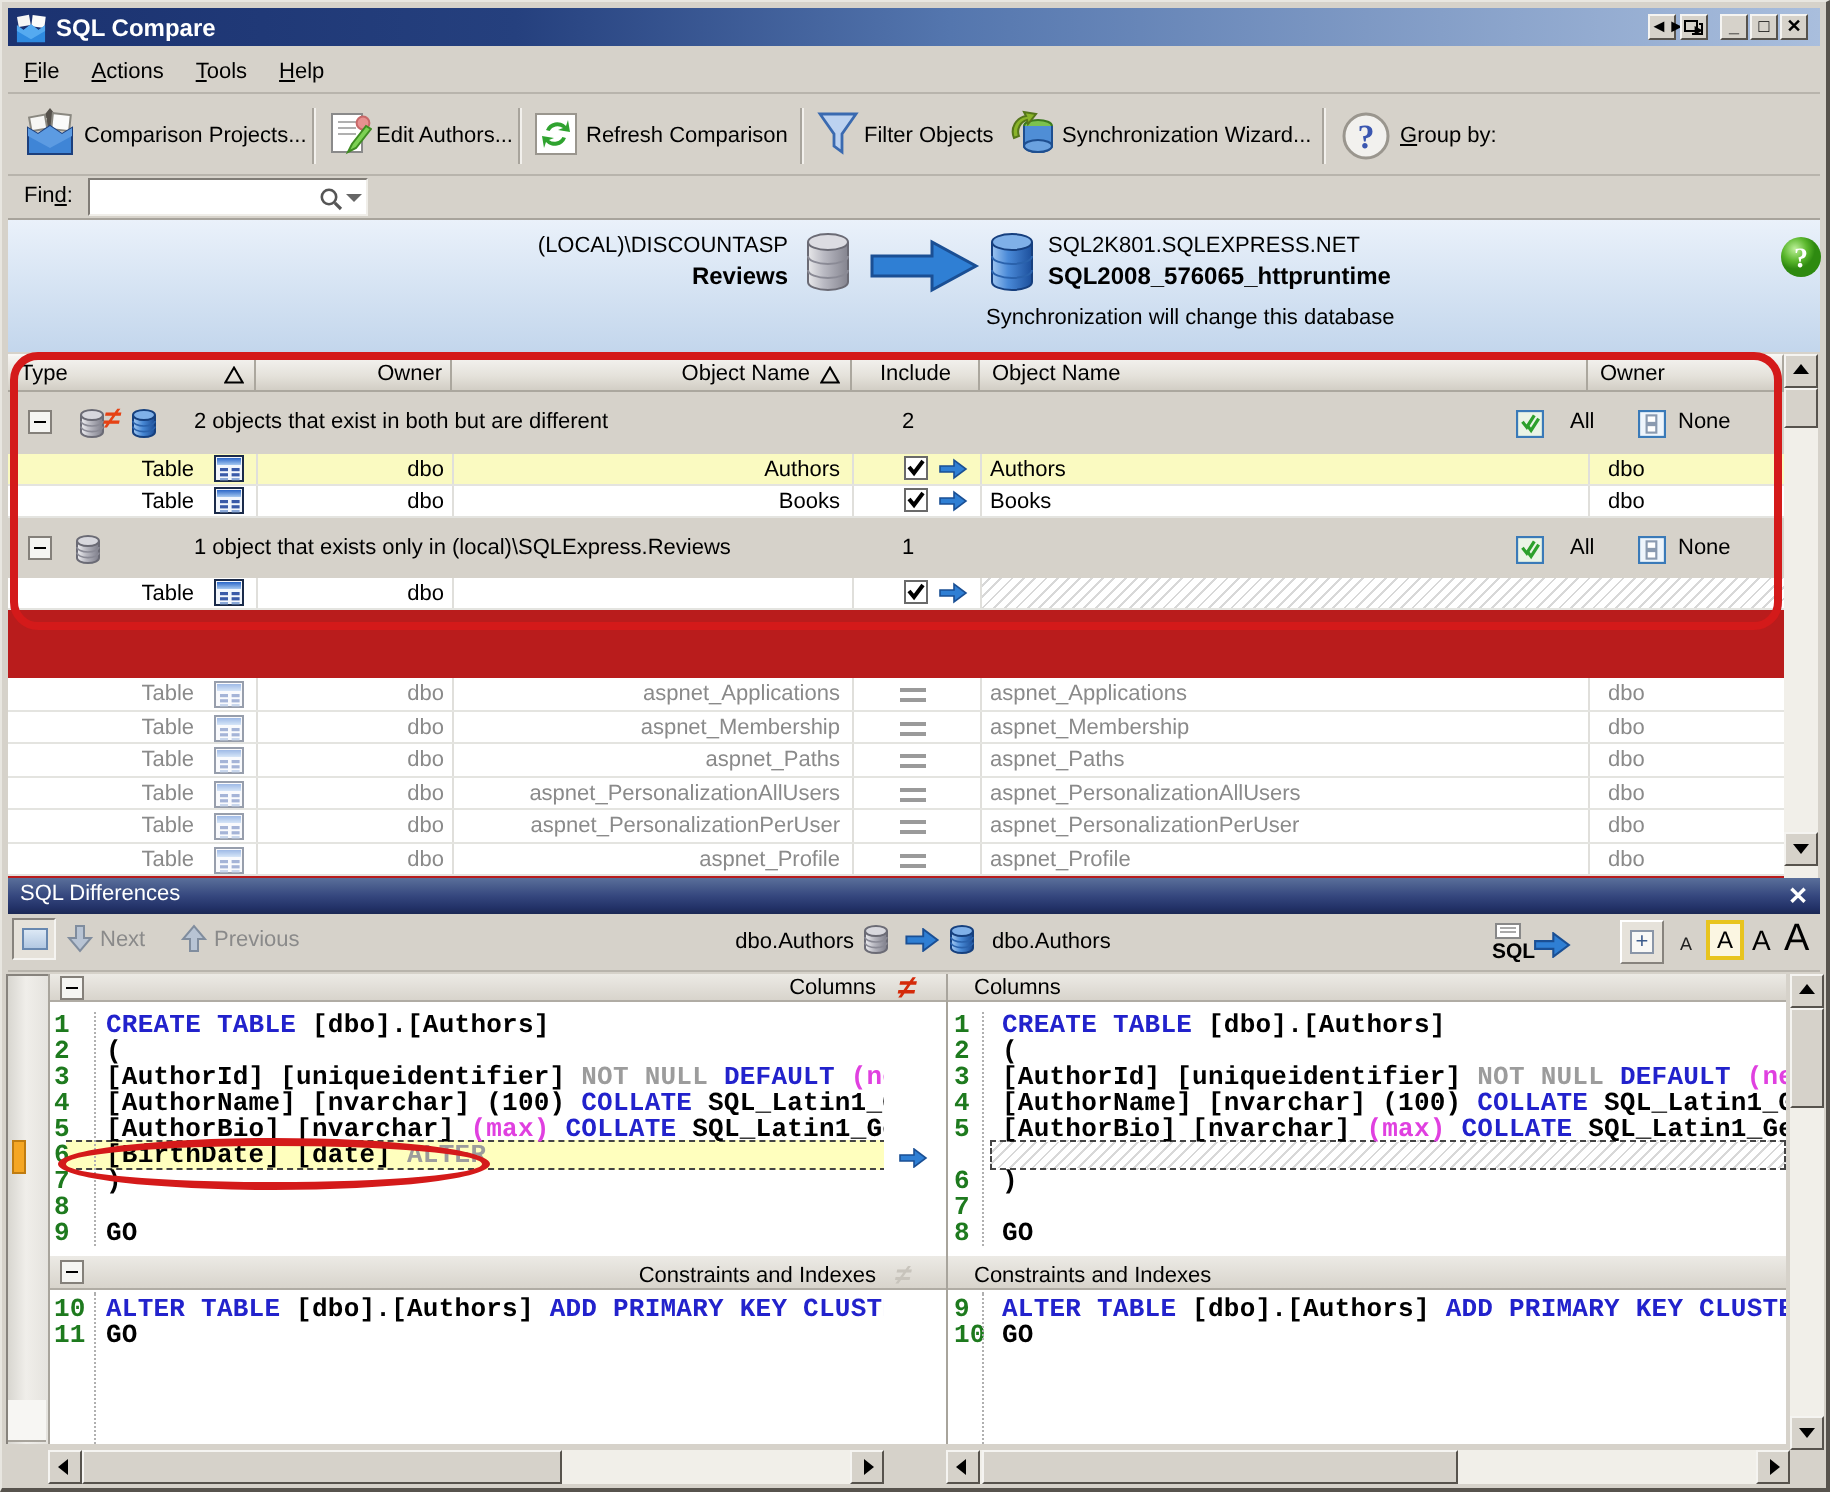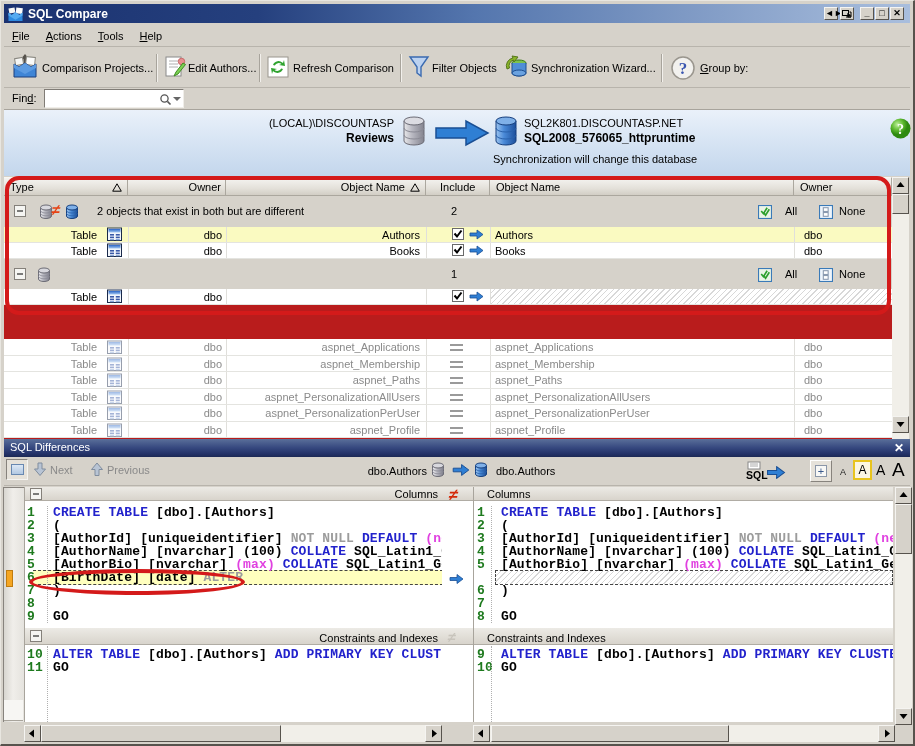--- a/index.html
+++ b/index.html
@@ -162,21 +162,21 @@
           <stop offset="0" stop-color="#9cc4f0"></stop>
           <stop offset="0.4" stop-color="#4a8ad8"></stop>
           <stop offset="1" stop-color="#1c4f9c"></stop>
         </linearGradient>
       </defs>
     <path d="M2 5 L2 25 A10 4 0 0 0 22 25 L22 5" fill="url(#bdb)" stroke="#163f7e"></path>
     <ellipse cx="12" cy="5" rx="10" ry="4" fill="#7fb0e8" stroke="#163f7e"></ellipse>
     <path d="M2 12 A10 4 0 0 0 22 12" fill="none" stroke="#2a62ac"></path>
     <path d="M2 19 A10 4 0 0 0 22 19" fill="none" stroke="#2a62ac"></path>
   </svg>
-  <div class="abs" style="left:520px;top:7px;">SQL2K801.DISCOUNTASP.NET</div>
+  <div class="abs" style="left:520px;top:7px;">SQL2K801.SQLEXPRESS.NET</div>
   <div class="abs" style="left:520px;top:21px;font-weight:bold;font-size:12px;">SQL2008_576065_httpruntime</div>
   <div class="abs" style="left:489px;top:43px;font-size:11px;">Synchronization will change this database</div>
 
   <svg class="abs" style="left:886px;top:8px;" width="21" height="21" viewBox="0 0 21 21">
     <defs>
         <radialGradient id="gb" cx="0.35" cy="0.3">
           <stop offset="0" stop-color="#bdf09a"></stop>
           <stop offset="0.6" stop-color="#5cb82e"></stop>
           <stop offset="1" stop-color="#2e8a10"></stop>
         </radialGradient>
@@ -321,20 +321,21 @@
       <div class="vline" style="left:790px;"></div>
   </div>
 
   <div class="ggroup" style="top:82px;height:30px;">
     <svg class="abs" style="left:10px;top:9px;" width="12" height="12">
         <use href="#smin"></use>
       </svg>
     <svg class="abs" style="left:33px;top:8px;" width="14" height="15">
         <use href="#sdbg"></use>
       </svg>
+    <div class="abs" style="left:93px;top:9px;">1 object that exists only in (local)\SQLExpress.Reviews</div>
     <div class="abs" style="left:447px;top:9px;">1</div>
     <svg class="abs" style="left:754px;top:9px;" width="14" height="14" viewBox="0 0 13 13">
         <rect x="0.5" y="0.5" width="12" height="12" fill="#eaf4e6" stroke="#3a7ab8"></rect>
         <path d="M3 5.5 L5 8 L8.5 2.5" fill="none" stroke="#2ca02c" stroke-width="1.5"></path>
         <path d="M5.5 7.5 L7 9.5 L10.5 4" fill="none" stroke="#2ca02c" stroke-width="1.5"></path>
       </svg>
     <div class="abs" style="left:781px;top:9px;">All</div>
     <svg class="abs" style="left:815px;top:9px;" width="14" height="14" viewBox="0 0 13 13">
         <rect x="0.5" y="0.5" width="12" height="12" fill="#eef5fc" stroke="#3a7ab8"></rect>
         <rect x="4" y="2.5" width="4.5" height="3.5" fill="#fff" stroke="#8a9ab0"></rect>

